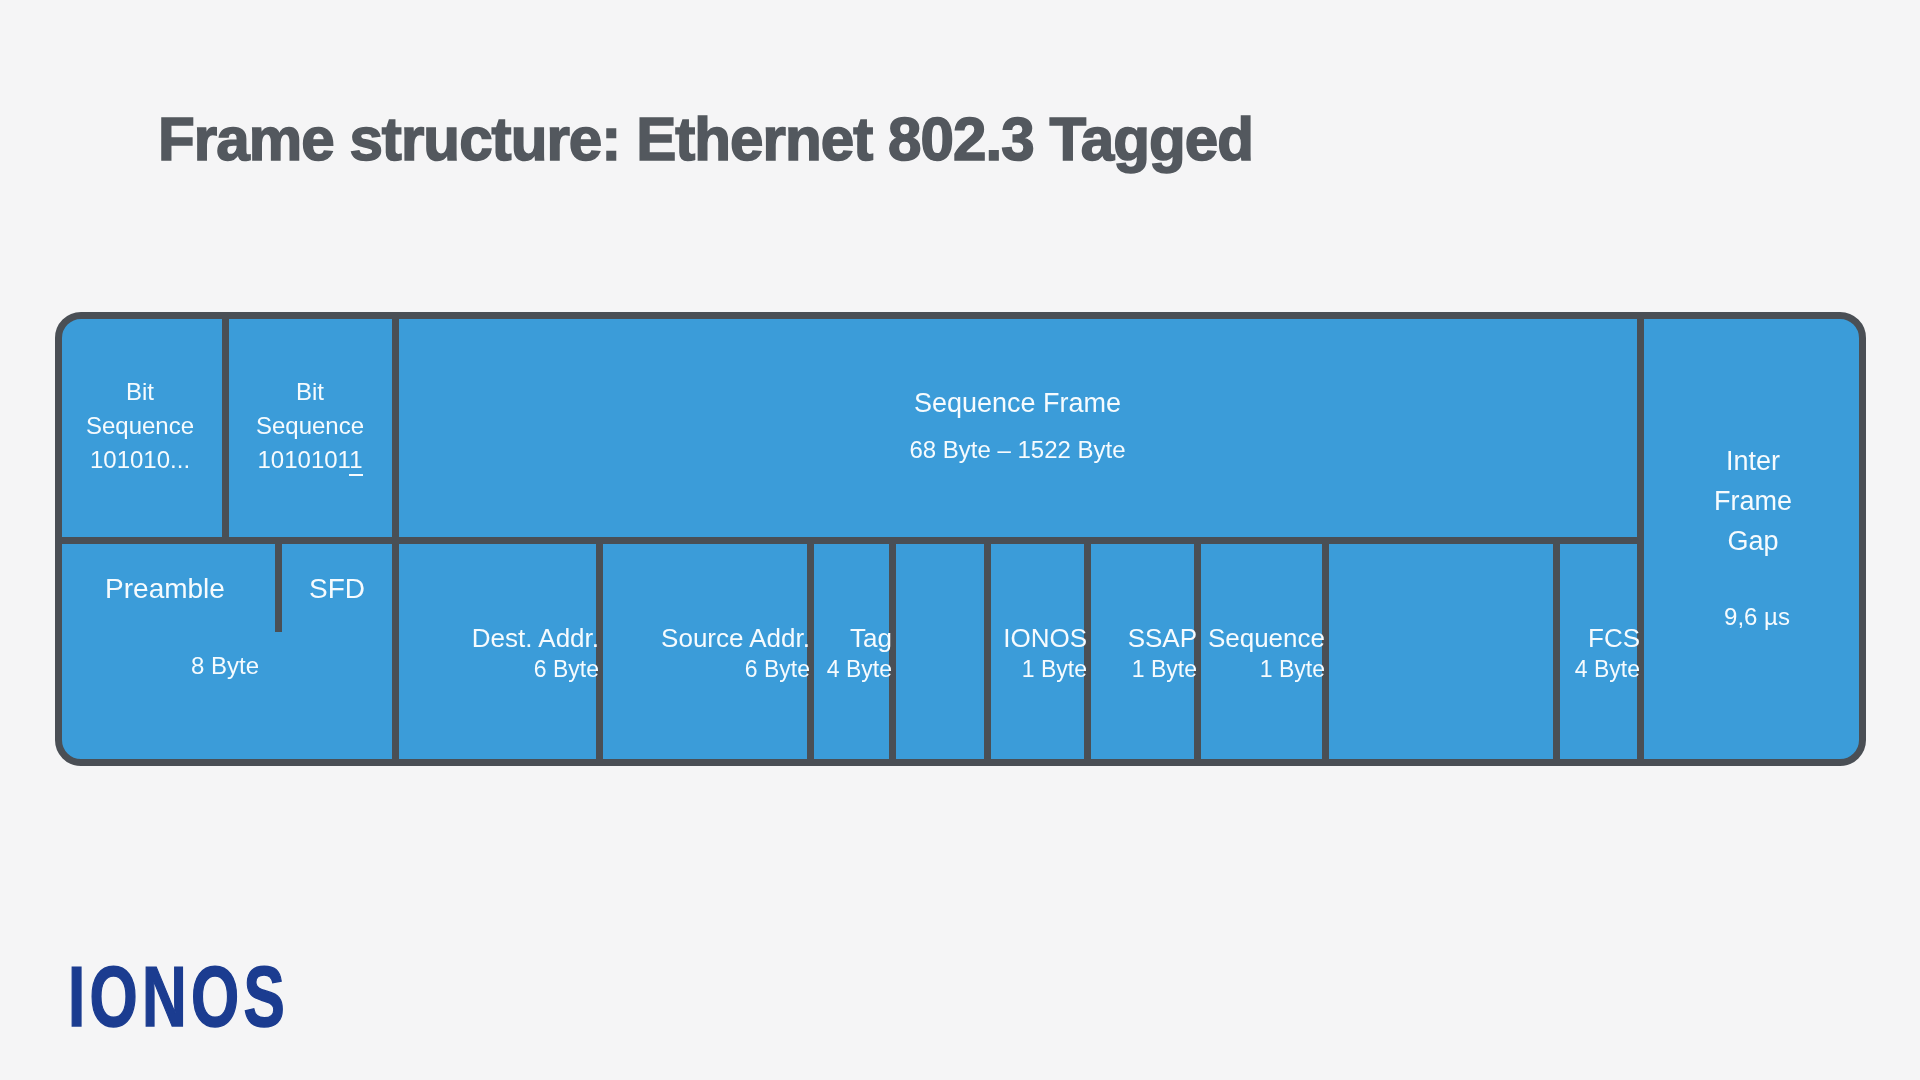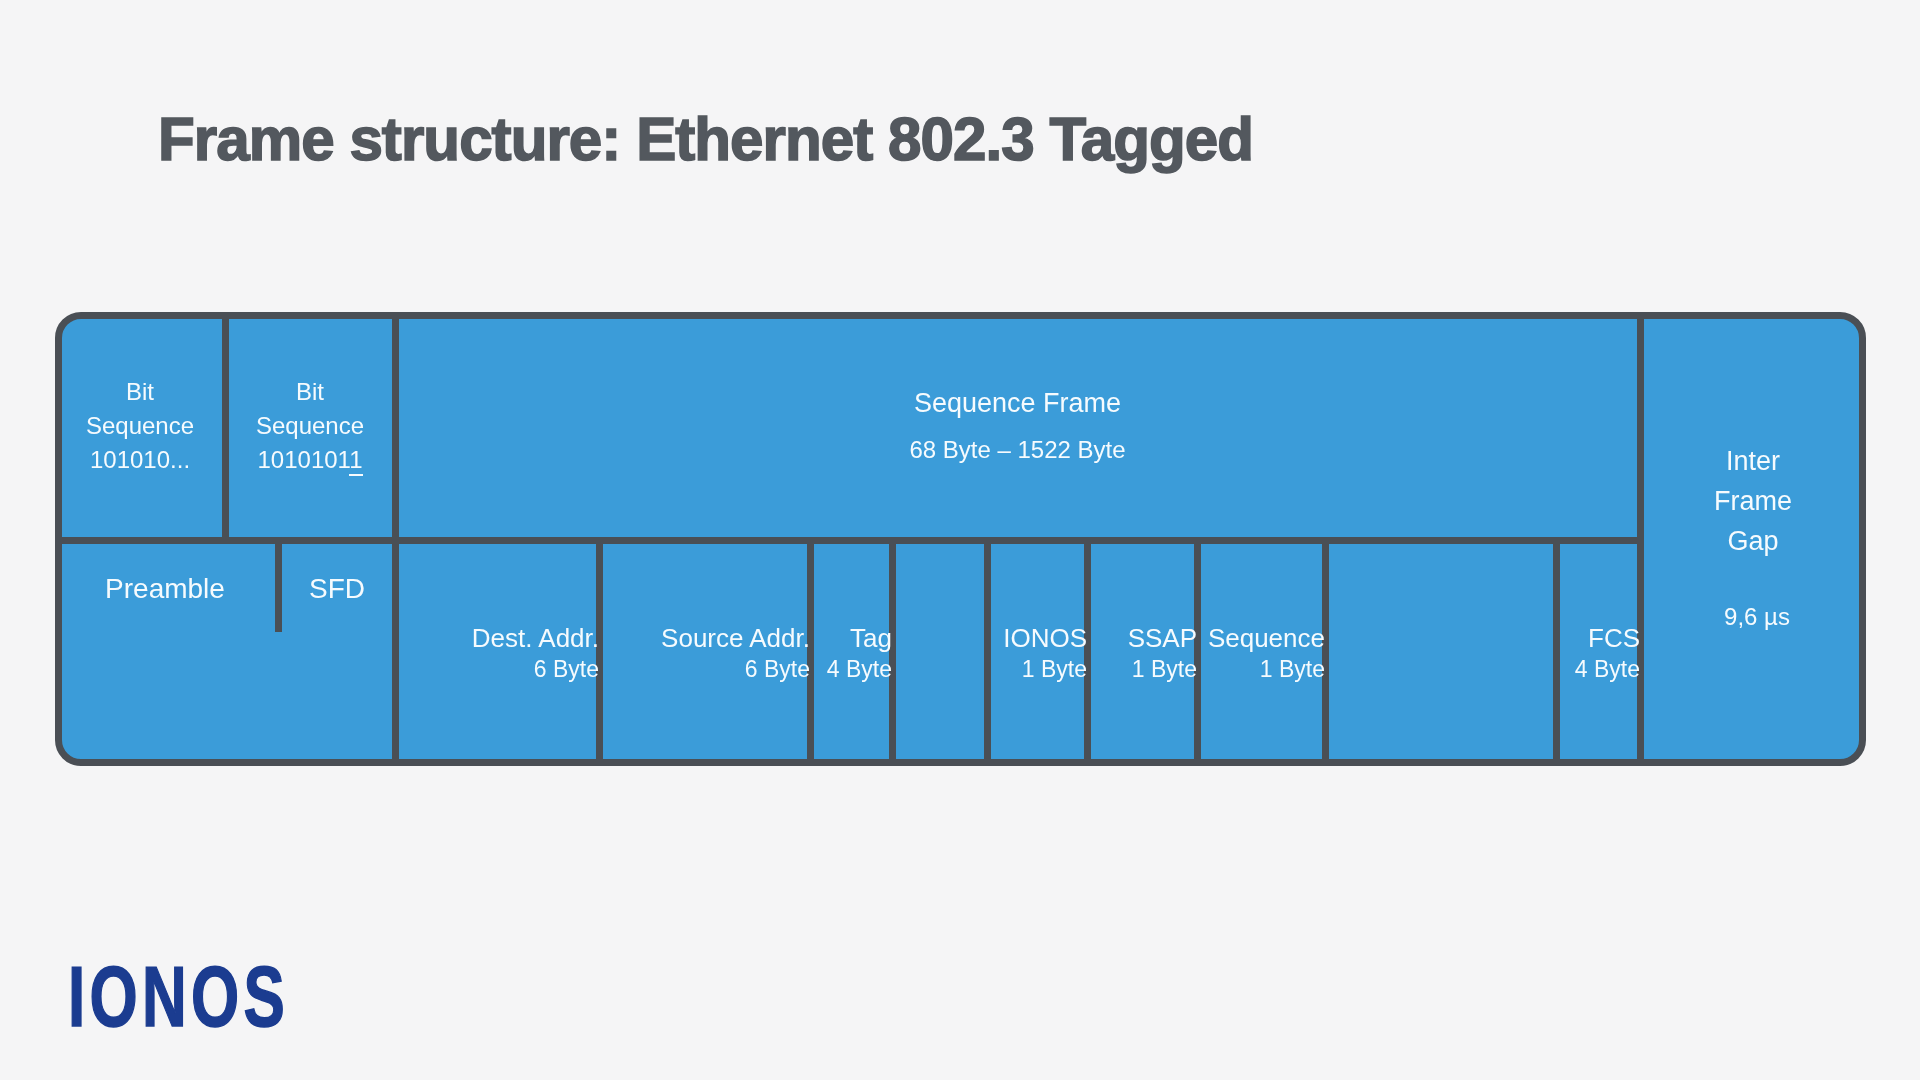--- a/index.html
+++ b/index.html
@@ -126,20 +126,23 @@
     <div>Gap</div>
     <div class="ifg-value">9,6 µs</div>
   </div>
 
   <div class="cell t-preamble">
     <div>Preamble</div>
   </div>
   <div class="cell t-sfd">
     <div>SFD</div>
   </div>
+  <div class="cell t-8byte">
+    <div>8 Byte</div>
+  </div>
 
   <div class="cell field f-dest">
     <div class="label">Dest. Addr.</div>
     <div class="size">6 Byte</div>
   </div>
   <div class="cell field f-source">
     <div class="label">Source Addr.</div>
     <div class="size">6 Byte</div>
   </div>
   <div class="cell field f-tag">

